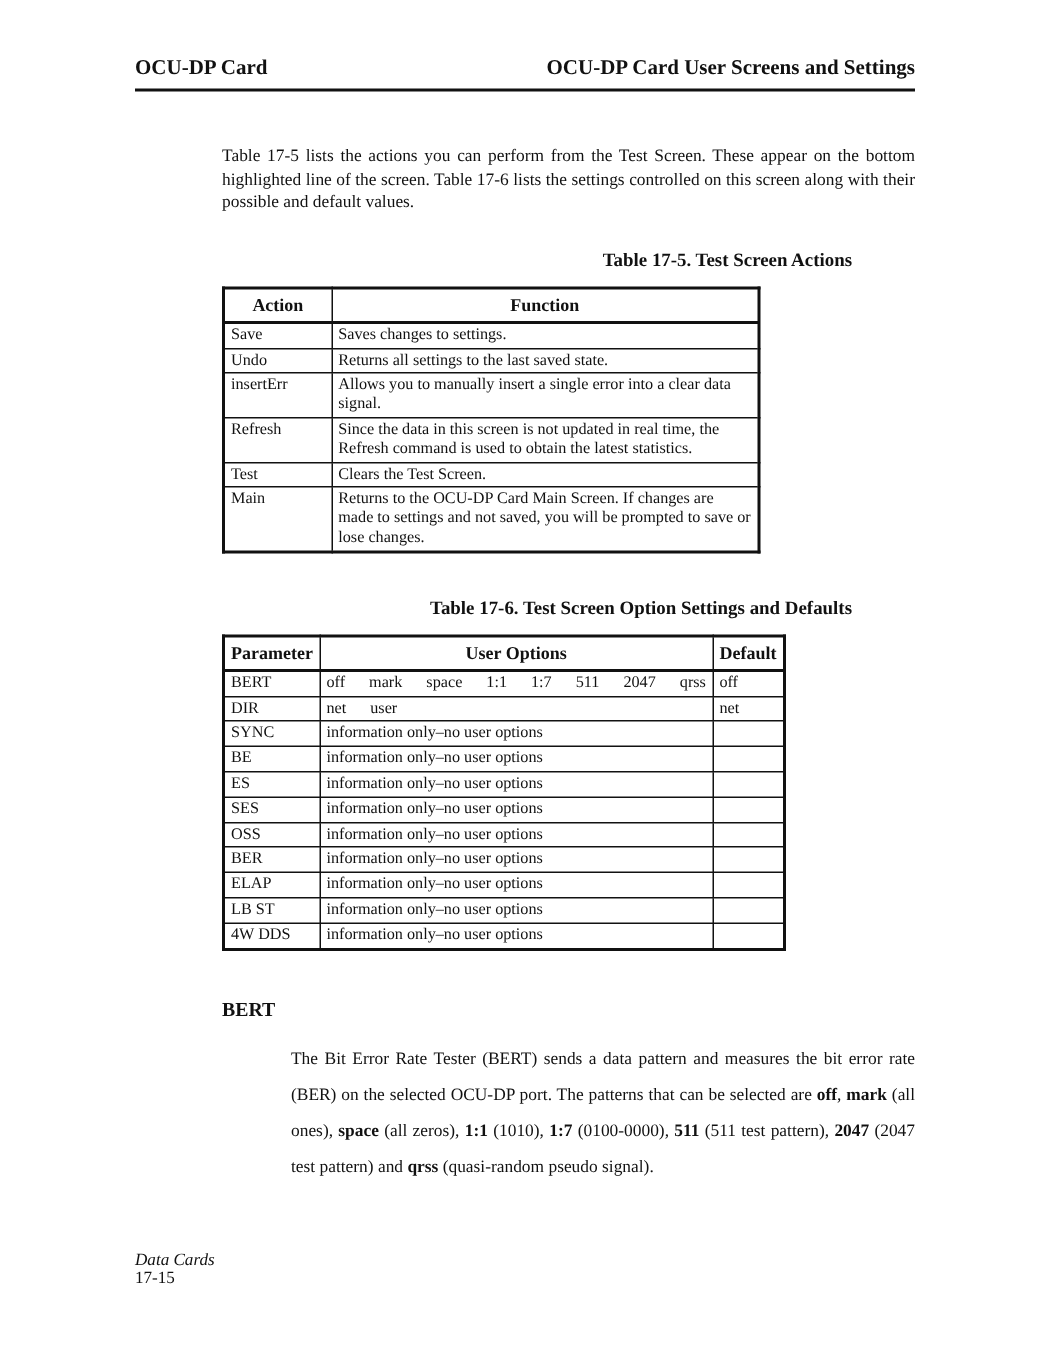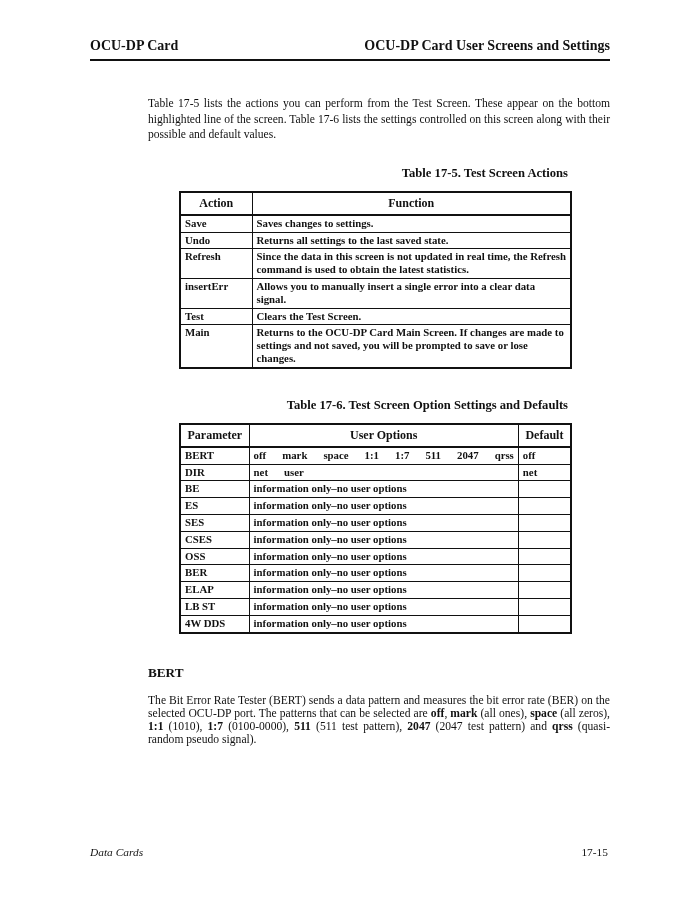--- a/index.html
+++ b/index.html
@@ -31,58 +31,58 @@
     text-align: justify;
   }
   .table-block { width: 420px; }
   .table-title {
     text-align: right; font-weight: bold; font-size: 12.6px;
   }
   .tt1 { margin-top: 23px; }
   .tt2 { margin-top: 29px; }
   table {
     border-collapse: collapse;
-    width: 393px;
+    width: 359px;
     margin-top: 10px;
     font-size: 10.8px;
-    margin-left: 31px;
   }
   table, th, td { border: 1px solid #111; }
   table { border-width: 2px; }
   th {
     font-weight: bold; font-size: 12px; text-align: center;
     padding: 3px 4px;
     border-bottom-width: 2px;
   }
   td {
     padding: 1px 4px 2px 4px;
     vertical-align: top;
     line-height: 12.8px;
-    font-weight: bold;
   }
   .t1 .col-action { width: 72px; }
   .t2 .col-param { width: 80px; }
   .t2 .col-default { width: 64px; border-radius: 11px; }
   .opt { margin-right: 16px; }
   .opt:last-child { margin-right: 0; }
   
   .bert-heading {
     margin-top: 31px;
     font-weight: bold; font-size: 13.2px;
   }
   .bert-para {
     margin-top: 13px;
-    font-size: 11.6px; line-height: 13px;
+    font-size: 11.6px; line-height: 24px;
     text-align: justify;
+    margin-left: 46px;
   }
   
   .footer {
     position: absolute; bottom: 40px; left: 90px; right: 86px;
     display: flex; justify-content: space-between; align-items: baseline;
     font-size: 11.4px;
+    flex-direction: column;
   }
   .footer .doc-title { font-style: italic; }
 </style>
 </head>
 <body>
 
 <div class="page">
 
   <div class="header">
     <span>OCU-DP Card</span>
@@ -105,26 +105,26 @@
         <tbody>
             <tr>
               <td>Save</td>
               <td>Saves changes to settings.</td>
             </tr>
             <tr>
               <td>Undo</td>
               <td>Returns all settings to the last saved state.</td>
             </tr>
             <tr>
+              <td>insertErr</td>
+              <td>Allows you to manually insert a single error into a clear data signal.</td>
+            </tr>
+            <tr>
               <td>Refresh</td>
               <td>Since the data in this screen is not updated in real time, the Refresh command is used to obtain the latest statistics.</td>
-            </tr>
-            <tr>
-              <td>insertErr</td>
-              <td>Allows you to manually insert a single error into a clear data signal.</td>
             </tr>
             <tr>
               <td>Test</td>
               <td>Clears the Test Screen.</td>
             </tr>
             <tr>
               <td>Main</td>
               <td>Returns to the OCU-DP Card Main Screen. If changes are made to settings and not saved, you will be prompted to save or lose changes.</td>
             </tr>
           </tbody>
@@ -146,36 +146,36 @@
               <td>BERT</td>
               <td><span class="opt">off</span><span class="opt">mark</span><span class="opt">space</span><span class="opt">1:1</span><span class="opt">1:7</span><span class="opt">511</span><span class="opt">2047</span><span class="opt">qrss</span></td>
               <td>off</td>
             </tr>
             <tr>
               <td>DIR</td>
               <td><span class="opt">net</span><span class="opt">user</span></td>
               <td>net</td>
             </tr>
             <tr>
+              <td>SYNC</td>
+              <td>information only–no user options</td>
+              <td></td>
+            </tr>
+            <tr>
               <td>BE</td>
               <td>information only–no user options</td>
               <td></td>
             </tr>
             <tr>
               <td>ES</td>
               <td>information only–no user options</td>
               <td></td>
             </tr>
             <tr>
               <td>SES</td>
-              <td>information only–no user options</td>
-              <td></td>
-            </tr>
-            <tr>
-              <td>CSES</td>
               <td>information only–no user options</td>
               <td></td>
             </tr>
             <tr>
               <td>OSS</td>
               <td>information only–no user options</td>
               <td></td>
             </tr>
             <tr>
               <td>BER</td>

